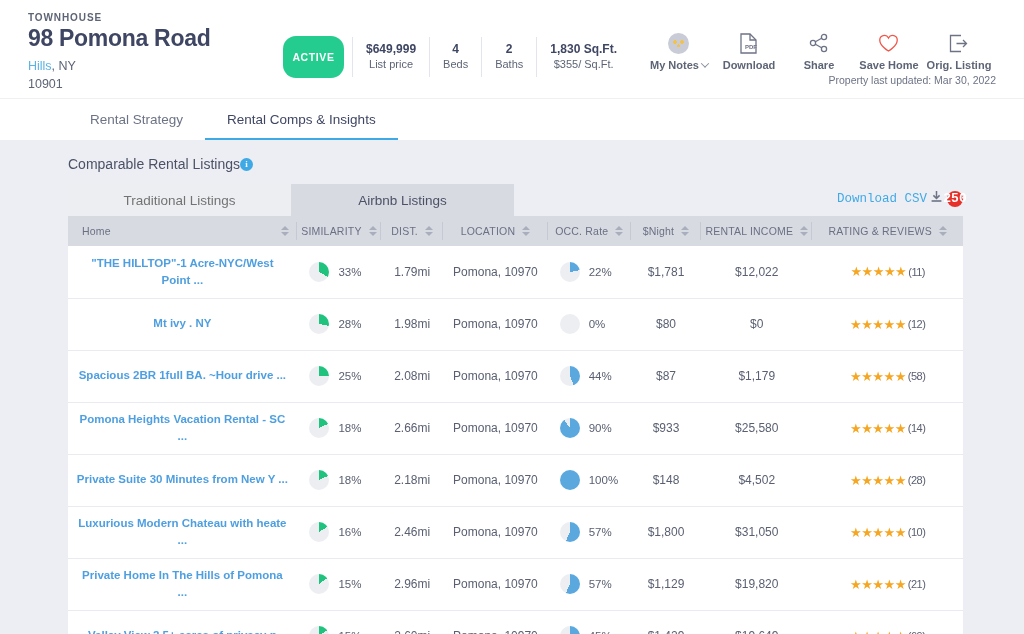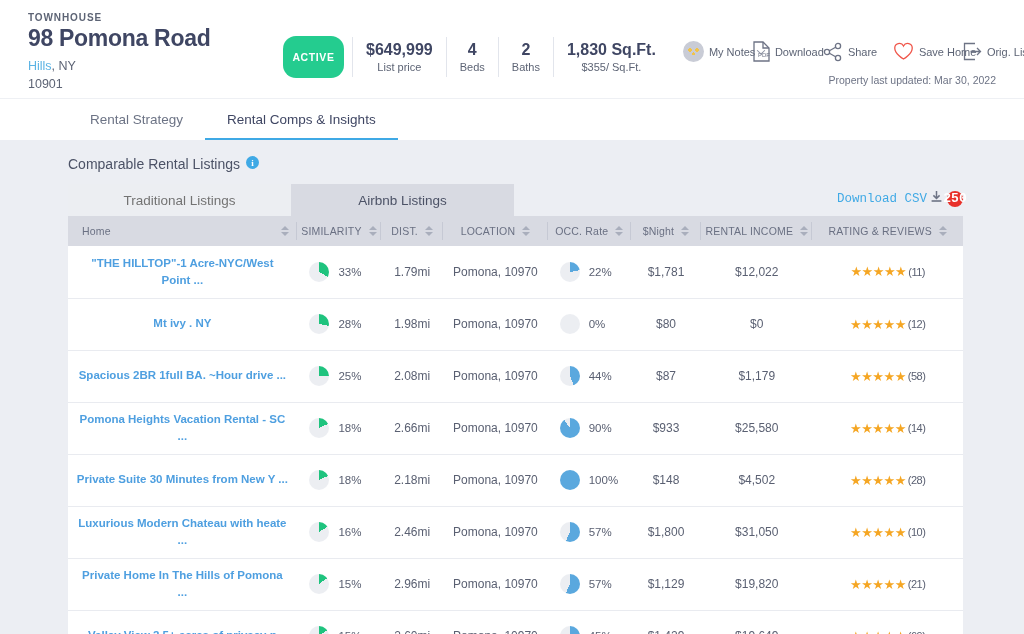--- a/index.html
+++ b/index.html
@@ -70,21 +70,21 @@
     padding: 0 13px;
     text-align: center;
     border-left: 1px solid #e2e5ec;
     min-height: 40px;
     display: flex;
     flex-direction: column;
     justify-content: center;
   }
   .stat:first-of-type { border-left: 1px solid #e2e5ec; }
   .stat-val {
-    font-size: 16px;
+    font-size: 12px;
     font-weight: 700;
     color: #3f4663;
     white-space: nowrap;
     line-height: 1.35;
   }
   .stat-sub {
     font-size: 11px;
     color: #5d6475;
     white-space: nowrap;
     line-height: 1.35;
@@ -92,24 +92,25 @@
 
   .actions {
     display: flex;
     align-items: flex-start;
     margin-left: 14px;
   }
   .action {
     width: 70px;
     text-align: center;
     display: flex;
-    flex-direction: row;
+    flex-direction: column;
     align-items: center;
     gap: 5px;
     padding-top: 2px;
+    font-weight: bold;
   }
   .action-ico {
     height: 22px;
     display: flex;
     align-items: center;
     justify-content: center;
   }
   .action-lbl {
     font-size: 11px;
     color: #5d6475;
@@ -182,22 +183,21 @@
     background: #eceef3;
     height: 494px;
     padding: 16px 0 0 0;
     position: relative;
   }
   .section-title {
     padding-left: 68px;
     font-size: 14px;
     color: #4c5266;
     display: flex;
-    align-items: flex-start;
-    gap: 6px;
+    align-items: center;
     margin-bottom: 12px;
   }
   .info-dot {
     width: 13px; height: 13px;
     border-radius: 50%;
     background: #3fa9e5;
     color: #fff;
     font-size: 9px;
     font-weight: 700;
     display: inline-flex;

